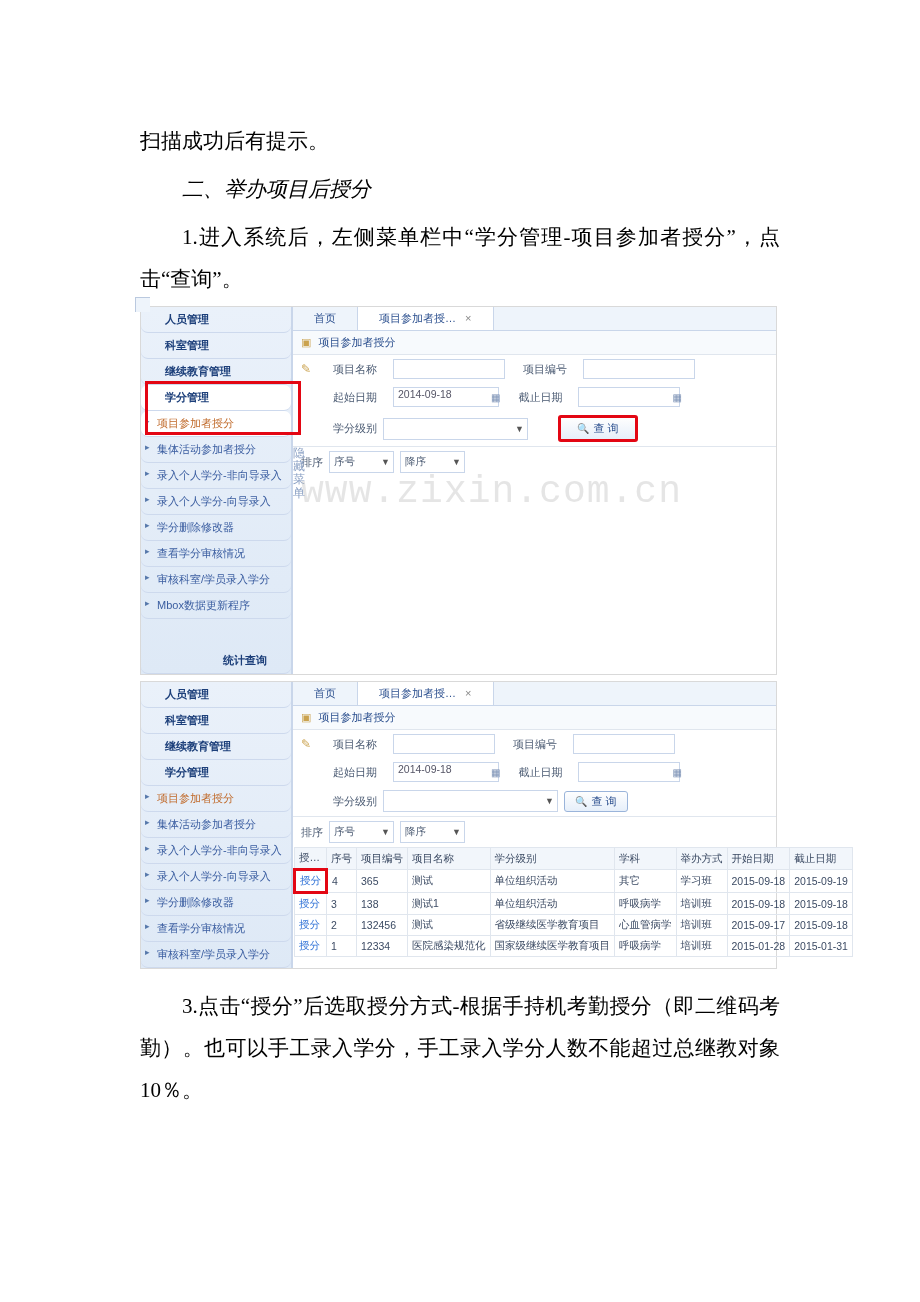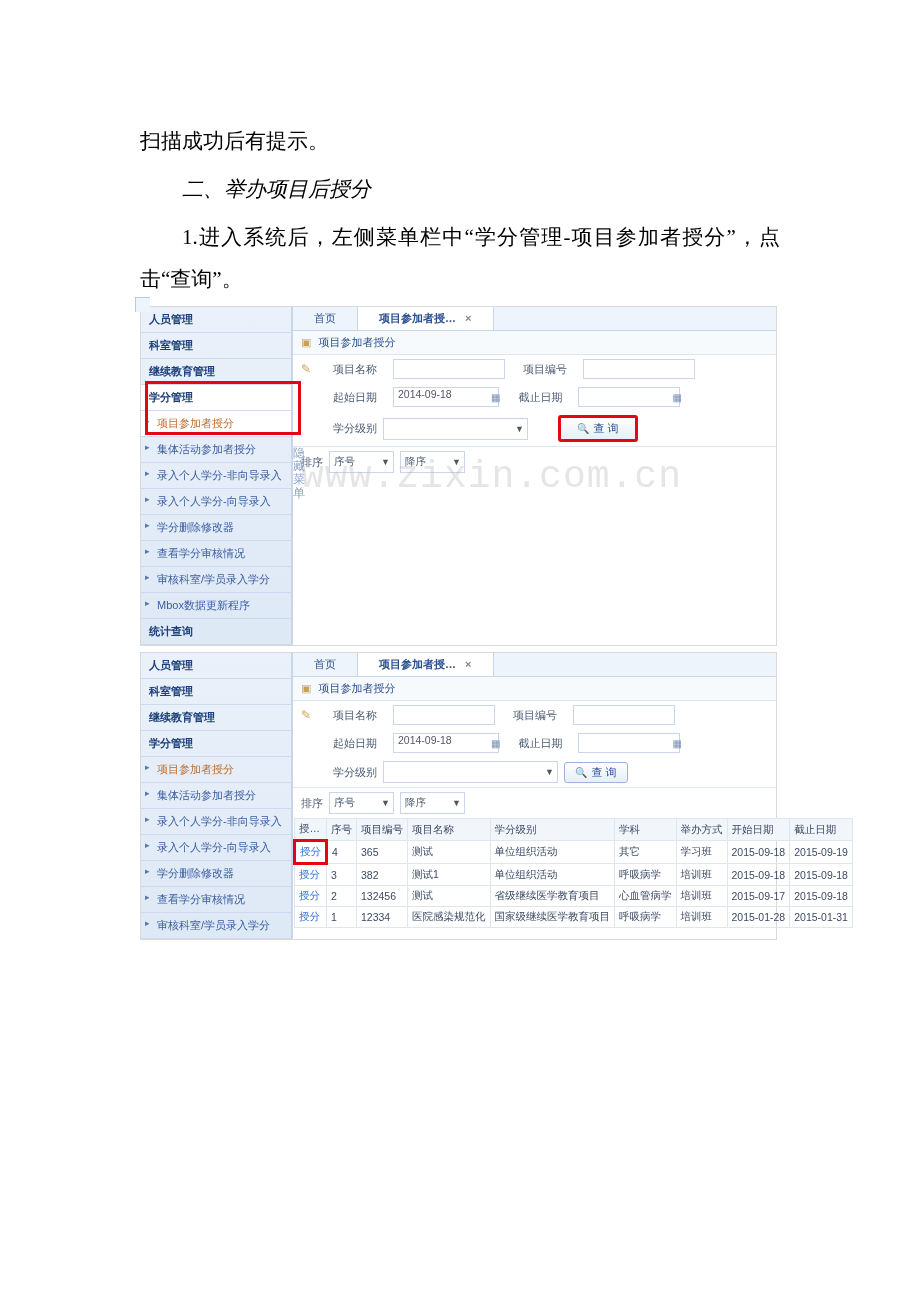--- a/index.html
+++ b/index.html
@@ -30,24 +30,25 @@
     position: relative;
     background: #f6f8fb;
   }
   .ss-inner { display: flex; }
   .sidebar {
     width: 150px;
     background: linear-gradient(#eaf1fa, #dee9f6);
     border-right: 1px solid #c9d6ea;
   }
   .sb-item {
-    padding: 5px 8px;
+    padding: 5px 24px;
     border-bottom: 1px solid #cdd9ed;
     color: #2b4f8e;
     white-space: nowrap;
+    border-radius: 7px;
   }
   .sb-head { font-weight: bold; color: #1c3f7a; }
   .sb-sub {
     padding-left: 16px; position: relative; color:#3a5da0;
   }
   .sb-sub::before {
     content: "▸";
     position: absolute;
     left: 4px; top: 5px;
     font-size: 9px;
@@ -63,21 +64,21 @@
   .tabs {
     display: flex;
     background: #eef4fb;
     border-bottom: 1px solid #c9d6ea;
   }
   .tab {
     padding: 4px 21px;
     border-right: 1px solid #c9d6ea;
     color: #2b4f8e;
   }
-  .tab.active { background:#fff; font-weight:bold; }
+  .tab.active { background:#fff; font-weight:normal; }
   .tab .x { margin-left: 6px; color:#888; }
   .titlebar {
     padding: 4px 8px;
     border-bottom: 1px solid #e0e6ee;
     color:#2b4f8e;
     background:#f7fafd;
   }
   .formrow { display:flex; align-items:center; padding:4px 8px; gap:6px; }
   .formrow .lbl { width:56px; text-align:right; color:#4a5a72;}
   .input {
@@ -148,21 +149,21 @@
         <div class="sb-item sb-head">继续教育管理</div>
         <div class="sb-item sb-head sb-hl">学分管理</div>
         <div class="sb-item sb-sub sb-hl" style="color:#c06a2a;">项目参加者授分</div>
         <div class="sb-item sb-sub">集体活动参加者授分</div>
         <div class="sb-item sb-sub">录入个人学分-非向导录入</div>
         <div class="sb-item sb-sub">录入个人学分-向导录入</div>
         <div class="sb-item sb-sub">学分删除修改器</div>
         <div class="sb-item sb-sub">查看学分审核情况</div>
         <div class="sb-item sb-sub">审核科室/学员录入学分</div>
         <div class="sb-item sb-sub">Mbox数据更新程序</div>
-        <div class="sb-item sb-head" style="text-align:left;">统计查询</div>
+        <div class="sb-item sb-head" style="text-align:right;margin-top:29px;">统计查询</div>
       </div>
       <div class="main">
         <div class="tabs">
           <div class="tab">首页</div>
           <div class="tab active">
             <span>项目参加者授…</span>
             <span class="x">×</span>
           </div>
         </div>
         <div class="titlebar">
@@ -309,21 +310,21 @@
               <td>测试</td>
               <td>单位组织活动</td>
               <td>其它</td>
               <td>学习班</td>
               <td>2015-09-18</td>
               <td>2015-09-19</td>
             </tr>
             <tr>
               <td class="link">授分</td>
               <td>3</td>
-              <td>382</td>
+              <td>138</td>
               <td>测试1</td>
               <td>单位组织活动</td>
               <td>呼吸病学</td>
               <td>培训班</td>
               <td>2015-09-18</td>
               <td>2015-09-18</td>
             </tr>
             <tr>
               <td class="link">授分</td>
               <td>2</td>
@@ -345,14 +346,15 @@
               <td>培训班</td>
               <td>2015-01-28</td>
               <td>2015-01-31</td>
             </tr>
           </tbody>
         </table>
       </div>
     </div>
   </div>
 
+  <p class="body-text indent2" style="margin-top:16px;">3.点击“授分”后选取授分方式-根据手持机考勤授分（即二维码考勤）。也可以手工录入学分，手工录入学分人数不能超过总继教对象 10％。</p>
 
 </div>
 
 </body></html>

